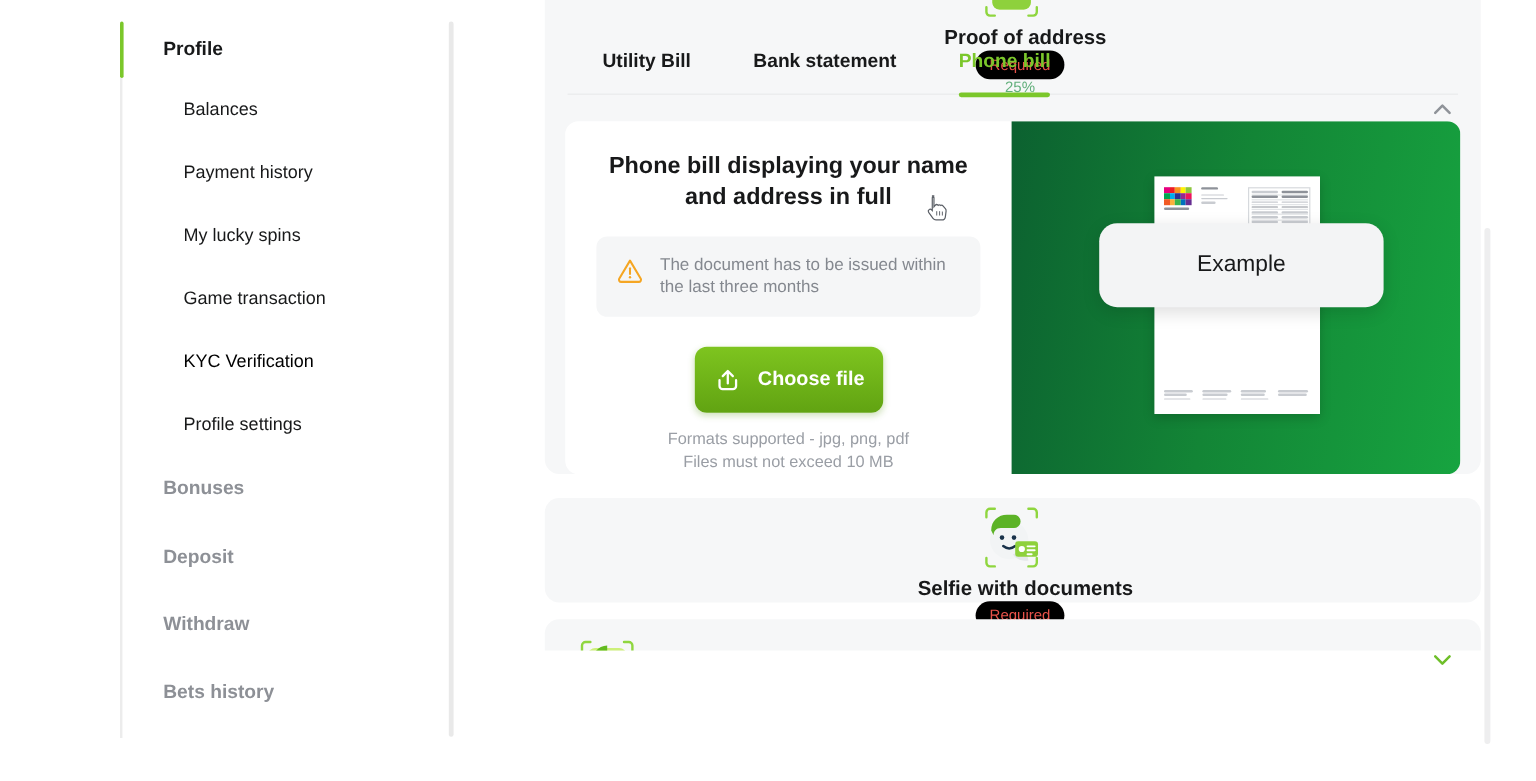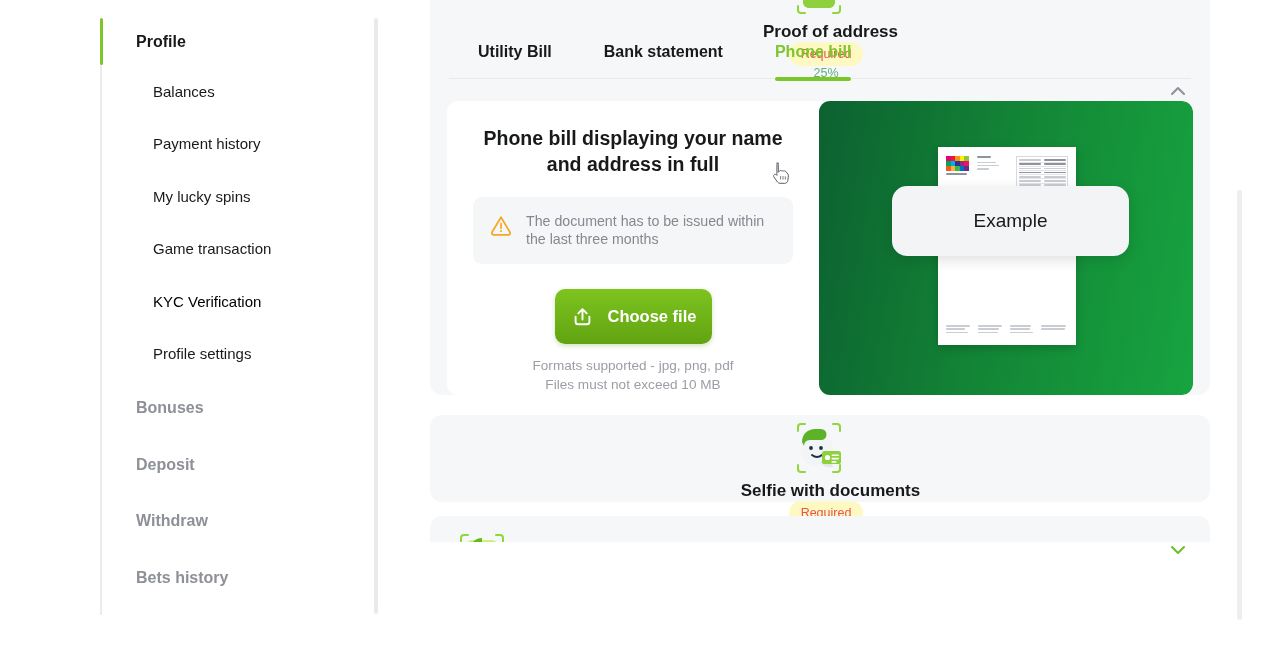--- a/index.html
+++ b/index.html
@@ -2,21 +2,21 @@
 <html><head>
 <meta charset="utf-8">
 <style>
   * { box-sizing: border-box; margin: 0; padding: 0; }
   html, body {
     width: 1280px; height: 651px;
     background: #ffffff;
     font-family: "Liberation Sans", sans-serif;
     overflow: hidden;
   }
-  .app { position: relative; width: 1280px; height: 456px; display: flex; }
+  .app { position: relative; width: 1280px; height: 456px; display: flex; gap: 24px; }
 
   
   .sidebar {
     position: relative;
     width: 378px; height: 651px;
     background: #ffffff;
     flex: 0 0 378px;
     padding-top: 18px;
   }
   .sidebar-rail {
@@ -67,21 +67,21 @@
   .card-header {
     display: flex; align-items: center; height: 87px;
     padding: 0 21px 0 19px; cursor: pointer; flex-direction: column;
   }
   .card.first { margin-top: -44px; }
   .card-title {
     font-size: 17px; font-weight: 700; color: #18191a; margin-left: 23px;
     white-space: nowrap;
   }
   .badge {
-    margin-left: 14px; background: #fef9c3; color: #e8524a;
+    margin-left: 14px; background: #000000; color: #e8524a;
     font-size: 12.5px; font-weight: 500; border-radius: 12px;
     padding: 5px 12px; white-space: nowrap;
   }
   .pct {
     margin-left: 14px; font-size: 12.5px; color: #63b07c; font-weight: 500;
   }
   .chev { margin-left: auto; width: 22px; height: 22px; }
 
   
   .doc-icon { position: relative; width: 66px; height: 66px; flex: 0 0 66px; }
@@ -133,21 +133,20 @@
     background: linear-gradient(180deg, #7ec41f 0%, #61a312 100%);
     box-shadow: 0 2px 5px rgba(90,150,20,.28);
   }
   .formats {
     margin-top: 13px; font-size: 13.6px; color: #9a9ea5;
     line-height: 1.38; font-weight: 400;
   }
   .panel-right {
     flex: 0 0 374px; position: relative;
     background: linear-gradient(100deg, #0c6130 0%, #138536 48%, #17a440 100%);
-    border-radius: 11px;
   }
   .doc-sheet {
     position: absolute; left: 119px; top: 46px;
     width: 138px; height: 198px; background: #ffffff;
     box-shadow: 0 3px 9px rgba(0,0,0,.18);
     padding: 9px 8px;
   }
   .sheet-top { display: flex; gap: 8px; }
   .sheet-logo { width: 23px; }
   .logo-grid {

